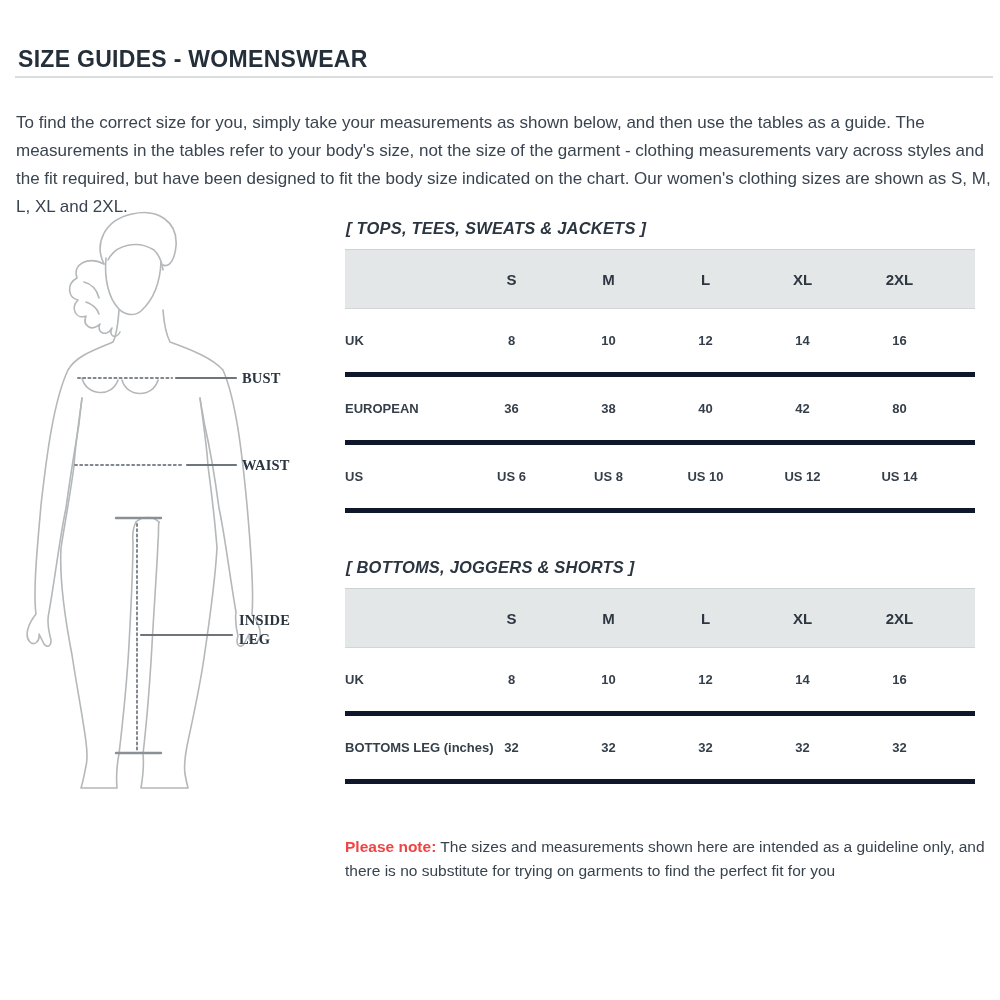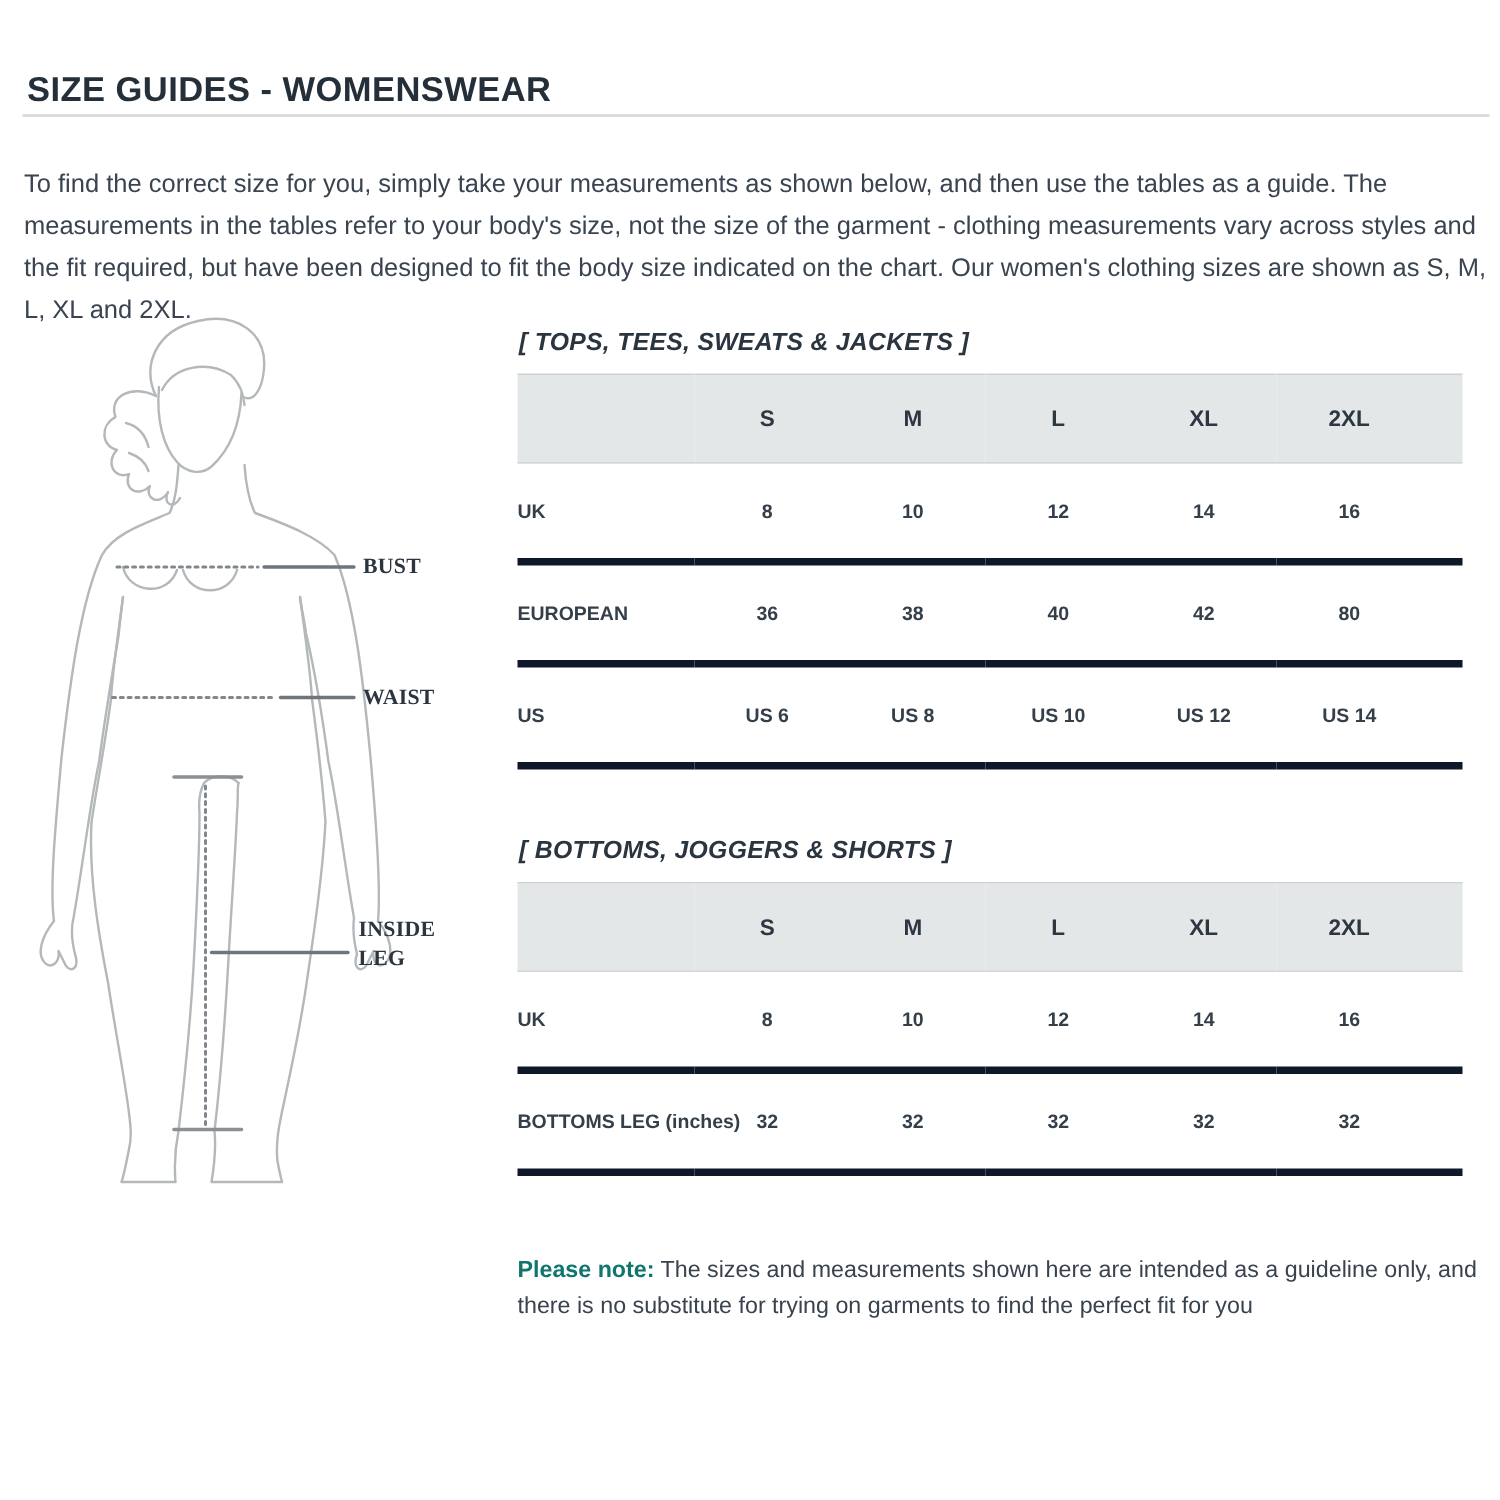--- a/index.html
+++ b/index.html
@@ -53,21 +53,21 @@
     height:63px; border-bottom:5px solid #0f172a;
     font-size:13px; font-weight:bold; color:#353f4a; padding:0;
   }
   table.size-table tbody th { text-align:left; white-space:nowrap; font-weight:bold; }
   table.size-table tbody td { text-align:center; }
   .section-bottoms { margin-top:45px; }
   .footnote {
     margin-top:51px; width:645px;
     font-size:15.5px; line-height:24px; color:#39434e;
   }
-  .footnote b { color:#0f766e; }
+  .footnote b { color:#ef4444; }
 </style>
 </head>
 <body>
 
 <h1 class="page-title">SIZE GUIDES - WOMENSWEAR</h1>
 <div class="title-rule"></div>
 <p class="intro-text">To find the correct size for you, simply take your measurements as shown below, and then use the tables as a guide. The measurements in the tables refer to your body's size, not the size of the garment - clothing measurements vary across styles and the fit required, but have been designed to fit the body size indicated on the chart. Our women's clothing sizes are shown as S, M, L, XL and 2XL.</p>
 
 <div class="figure-wrap">
   <svg width="320" height="620" viewBox="0 0 320 620" fill="none" stroke="#b4b8ba" stroke-width="1.6" stroke-linecap="round" stroke-linejoin="round">

